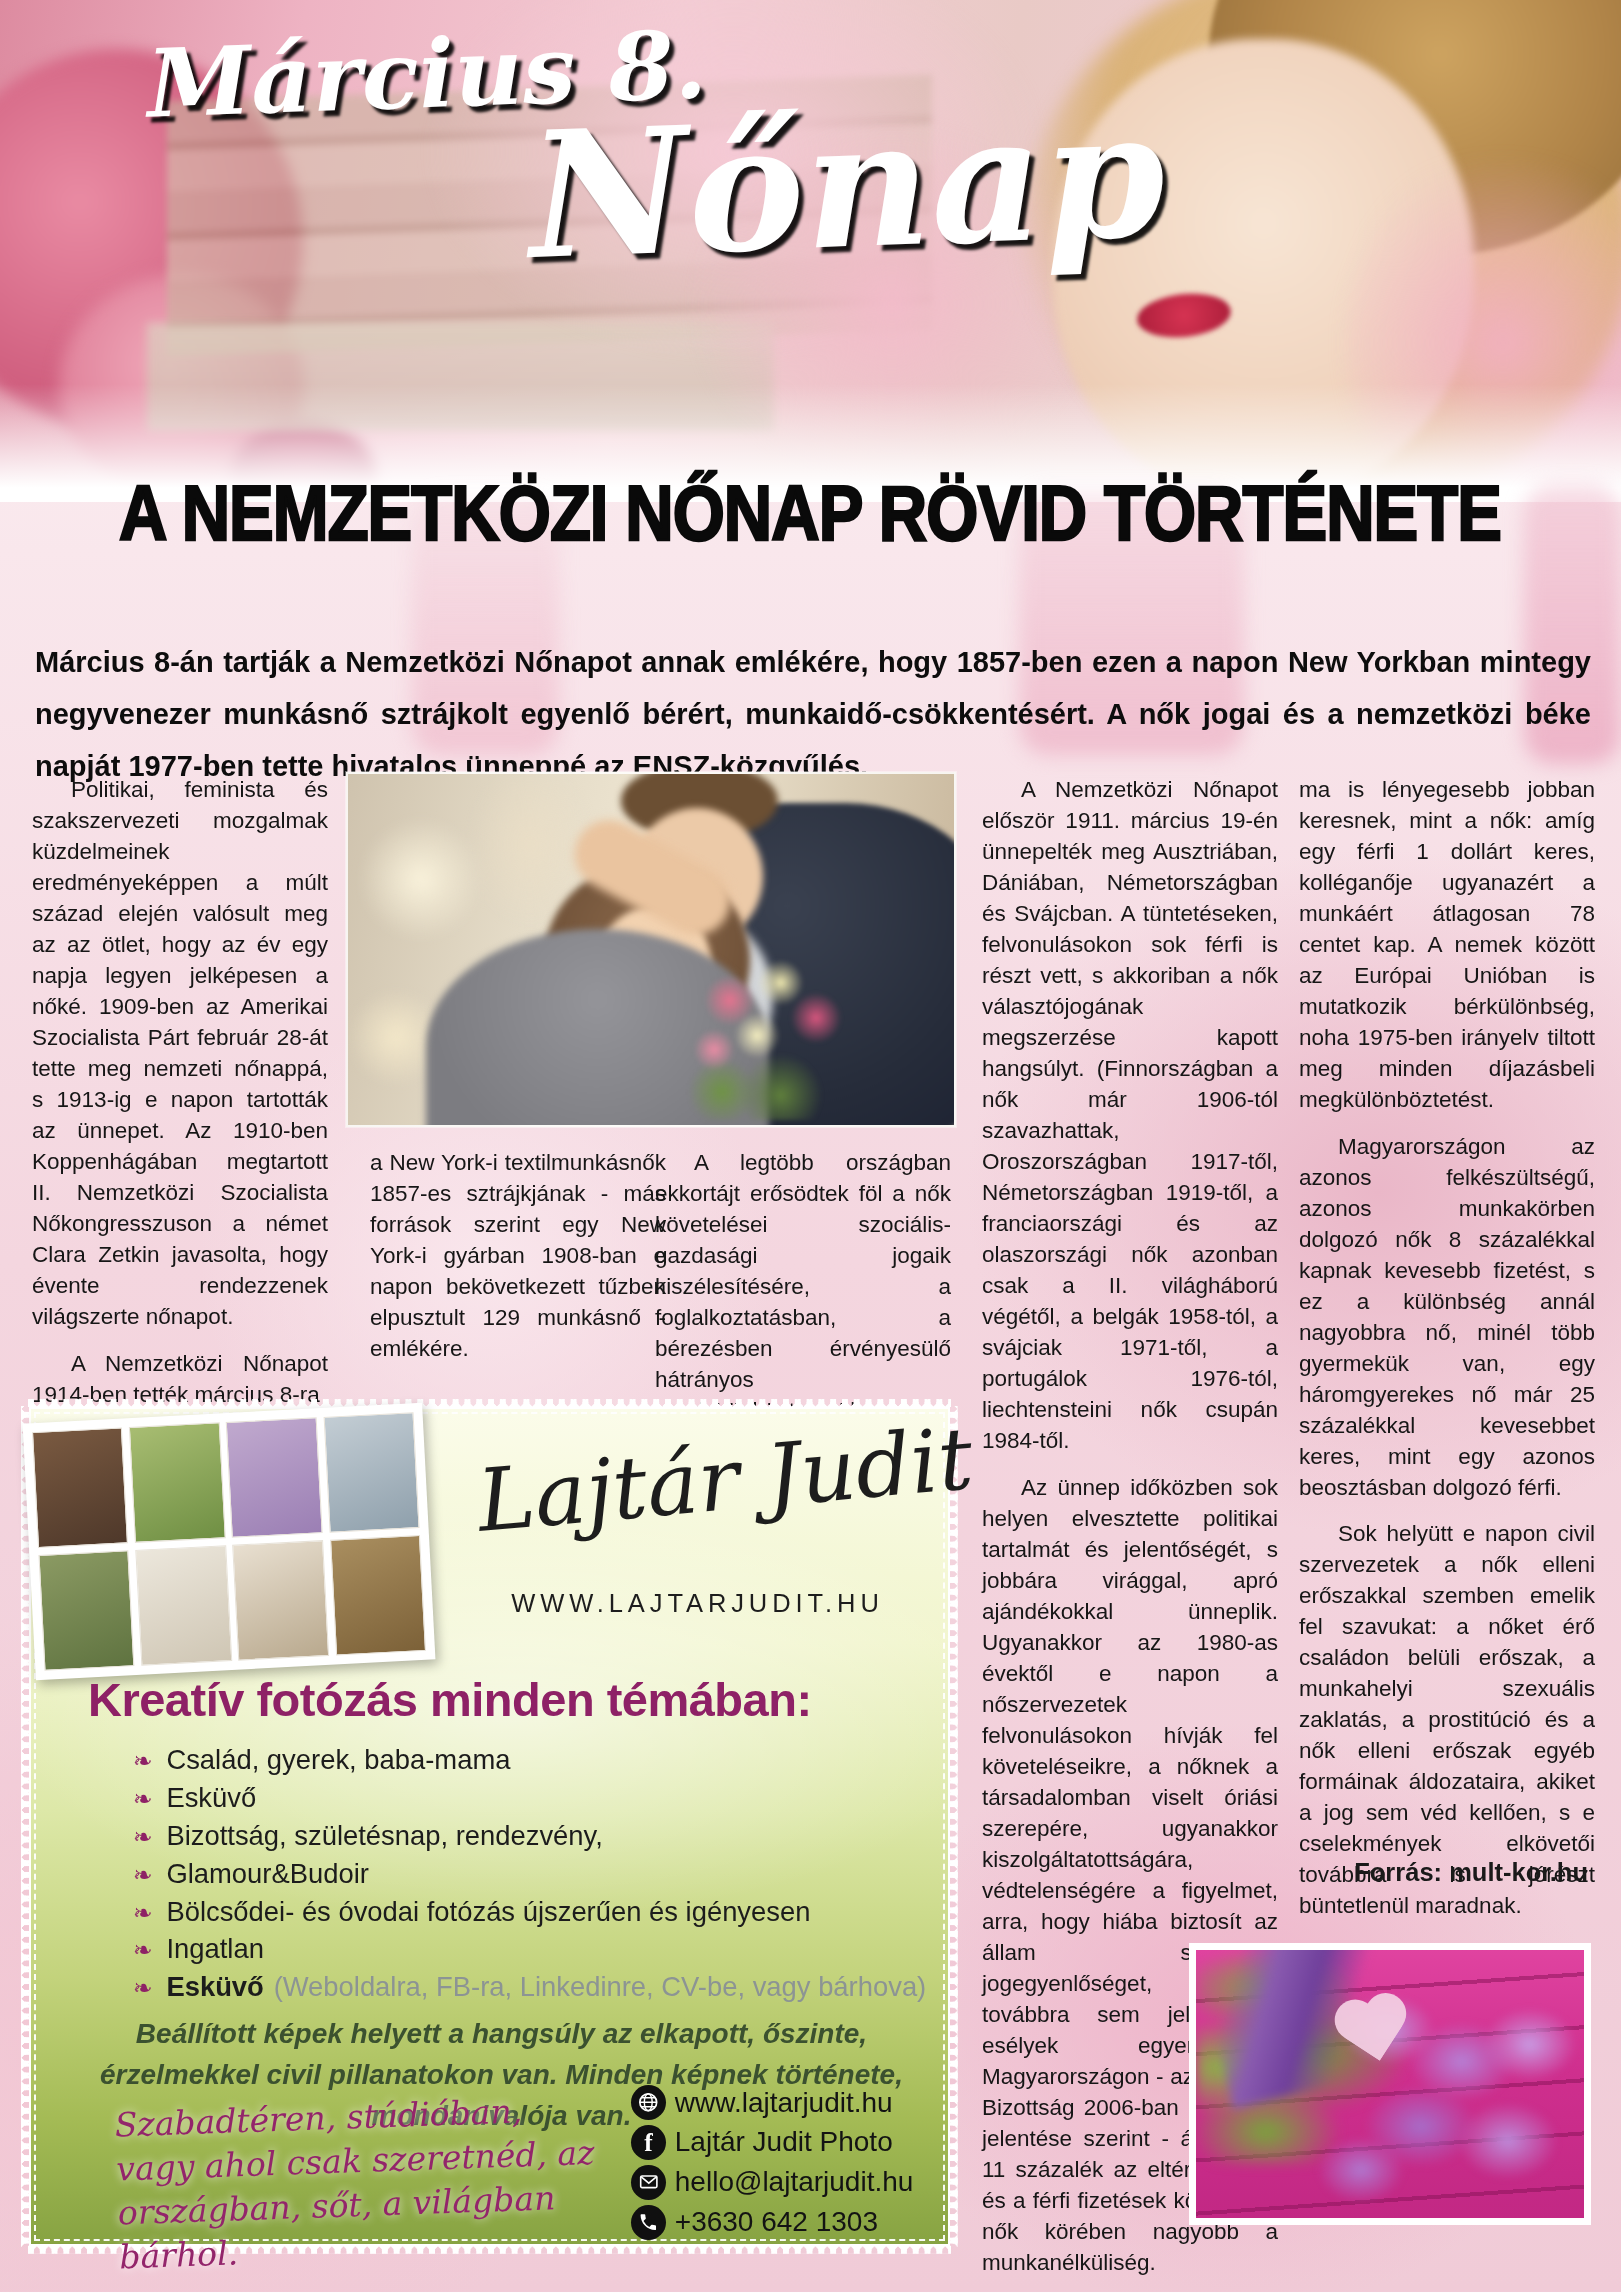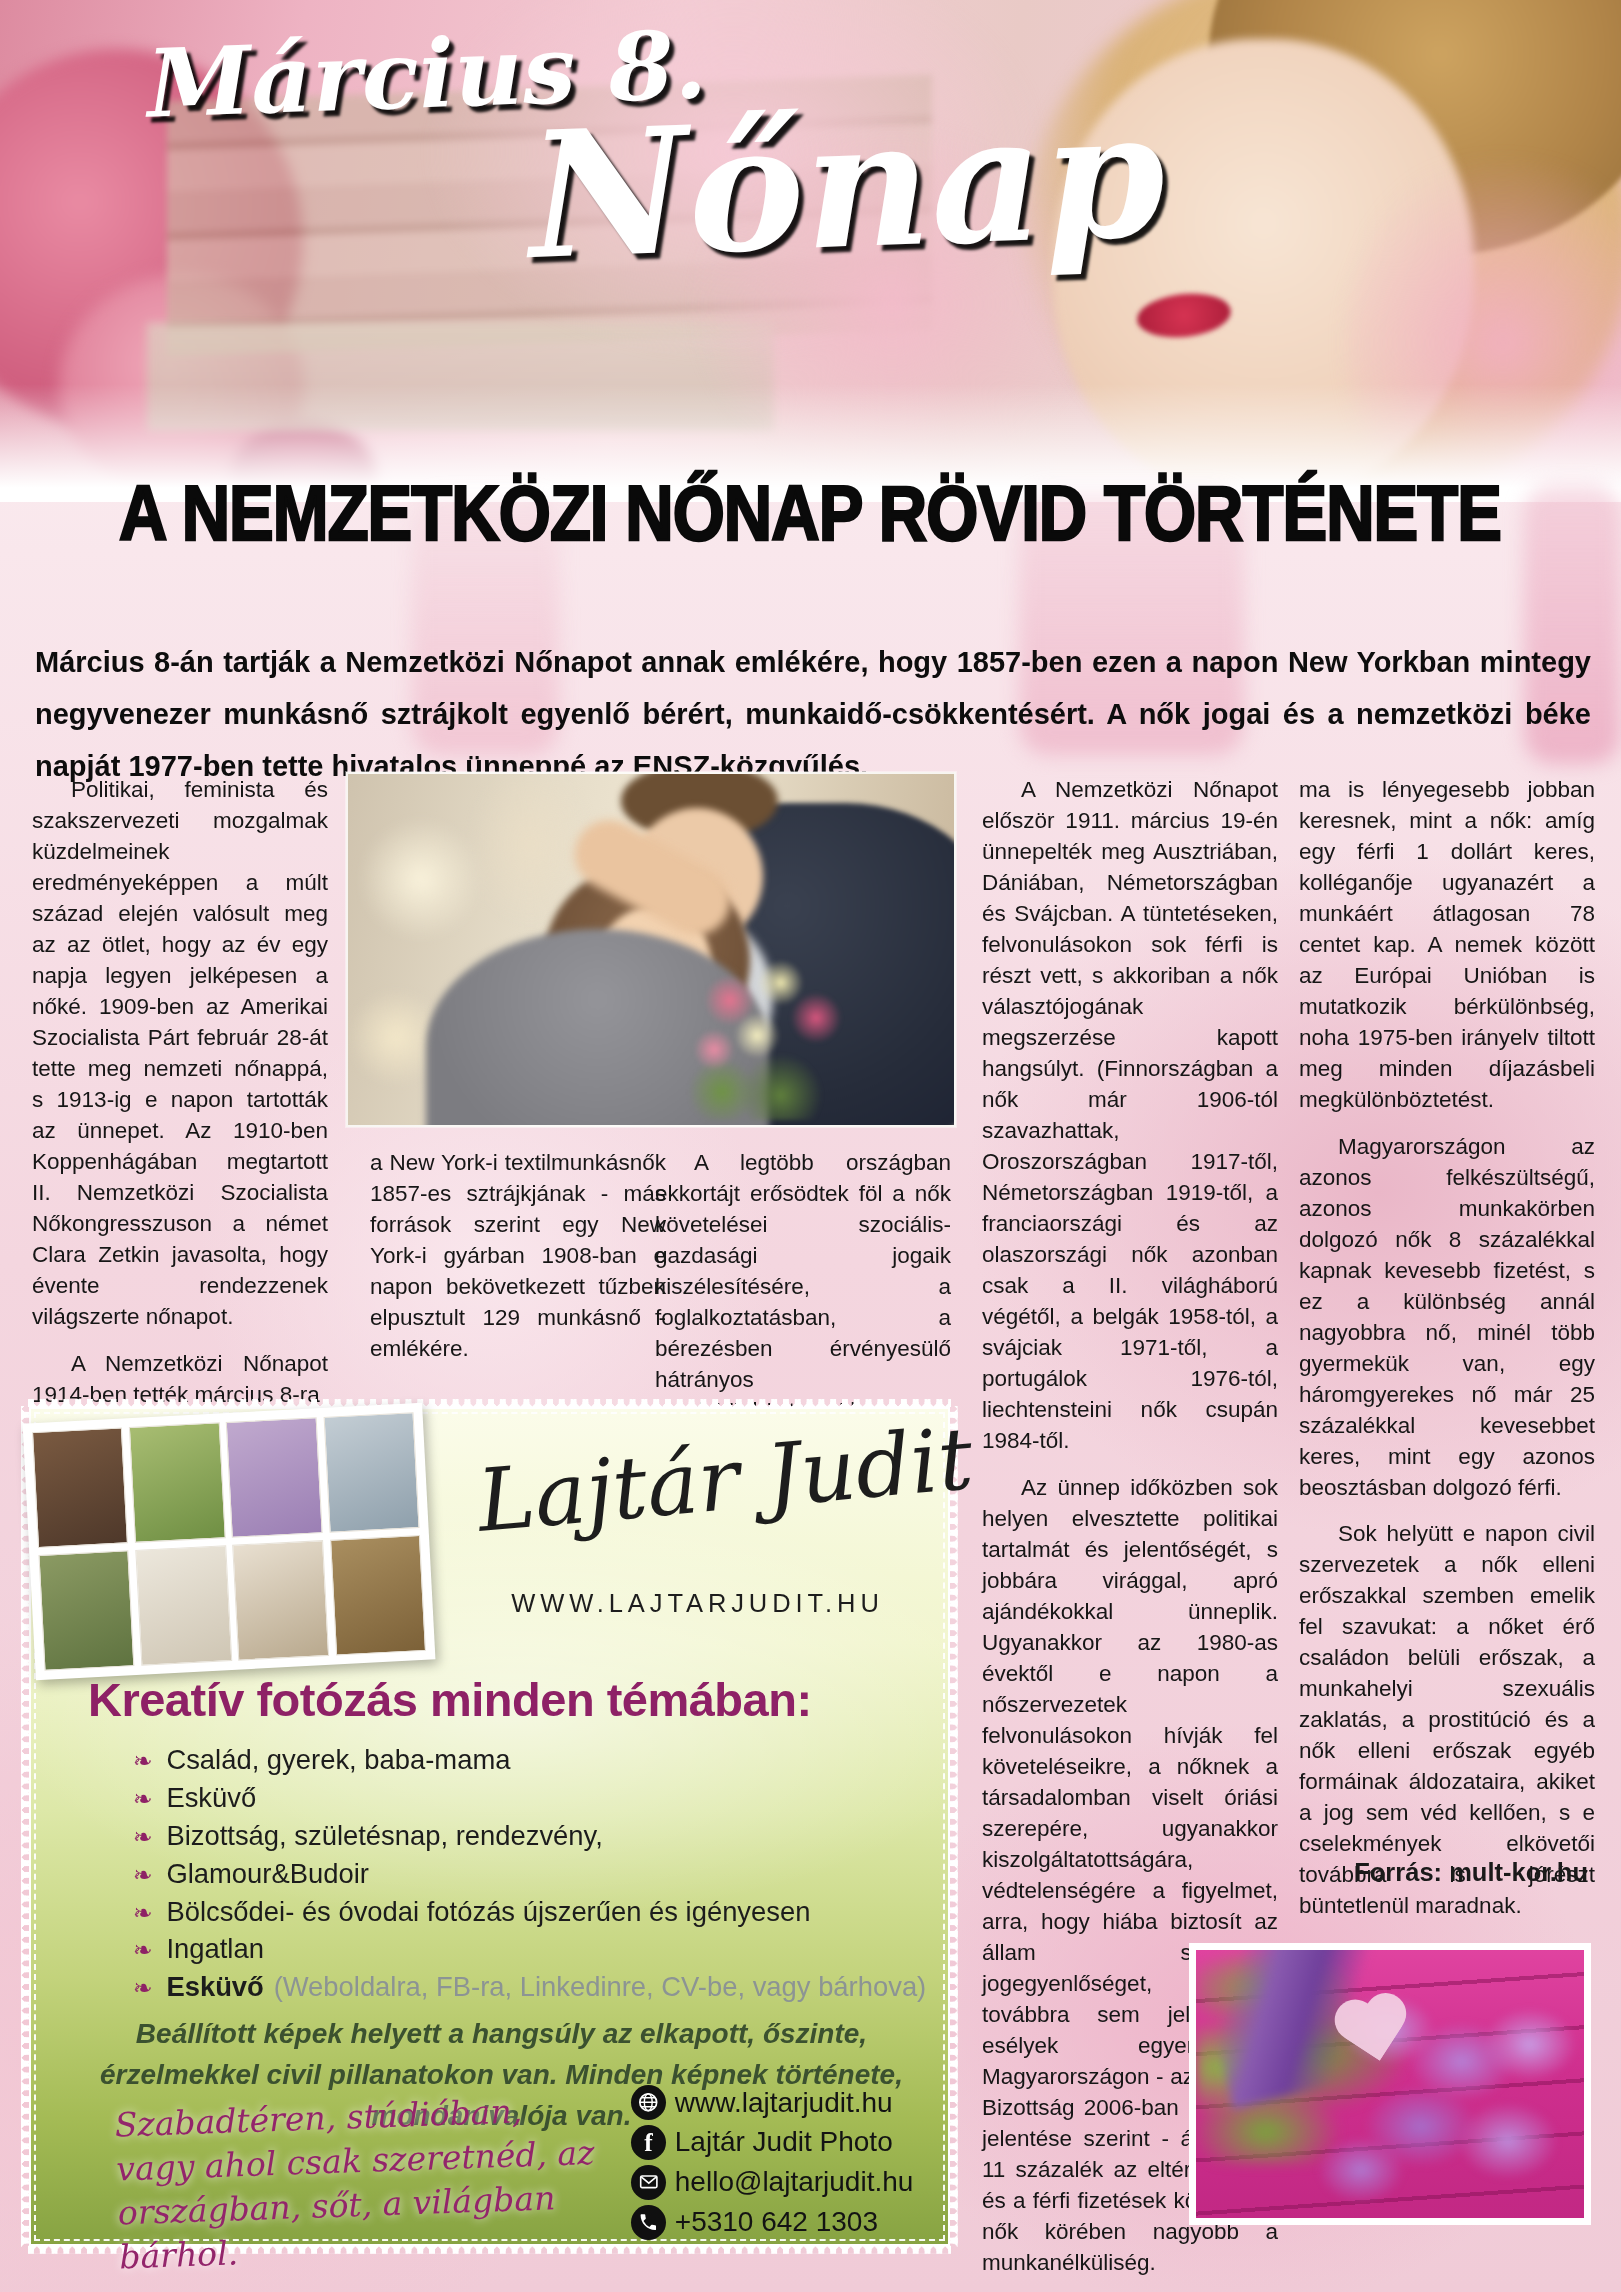--- a/index.html
+++ b/index.html
@@ -356,19 +356,19 @@
             </svg>
         </span>
         <span>hello@lajtarjudit.hu</span>
       </div>
       <div class="contact">
         <span class="cicon">
           <svg viewBox="0 0 24 24" width="20.6" height="20.6">
               <path fill="#fff" d="M6.62 10.79a15.05 15.05 0 006.59 6.59l2.2-2.2a1 1 0 011.01-.24c1.12.37 2.33.57 3.58.57a1 1 0 011 1V20a1 1 0 01-1 1C10.85 21 3 13.15 3 3.5a1 1 0 011-1h3.5a1 1 0 011 1c0 1.25.2 2.46.57 3.58a1 1 0 01-.24 1.01l-2.21 2.2z"></path>
             </svg>
         </span>
-        <span>+5310 642 1303</span>
+        <span>+3630 642 1303</span>
       </div>
     </div>
   </section>
 
 </div>
 
 
 </body></html>

